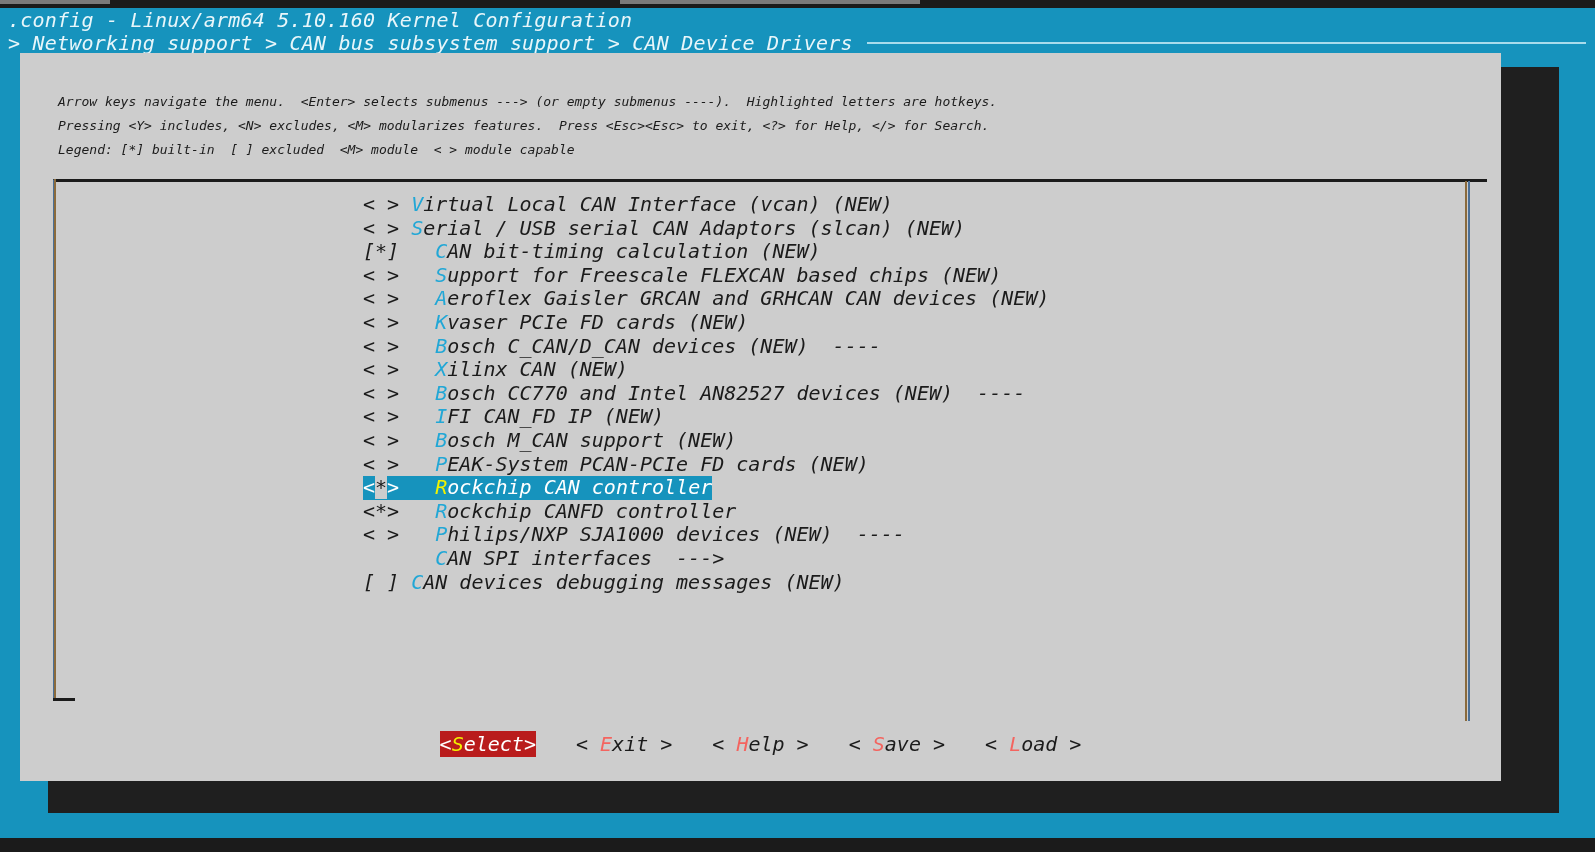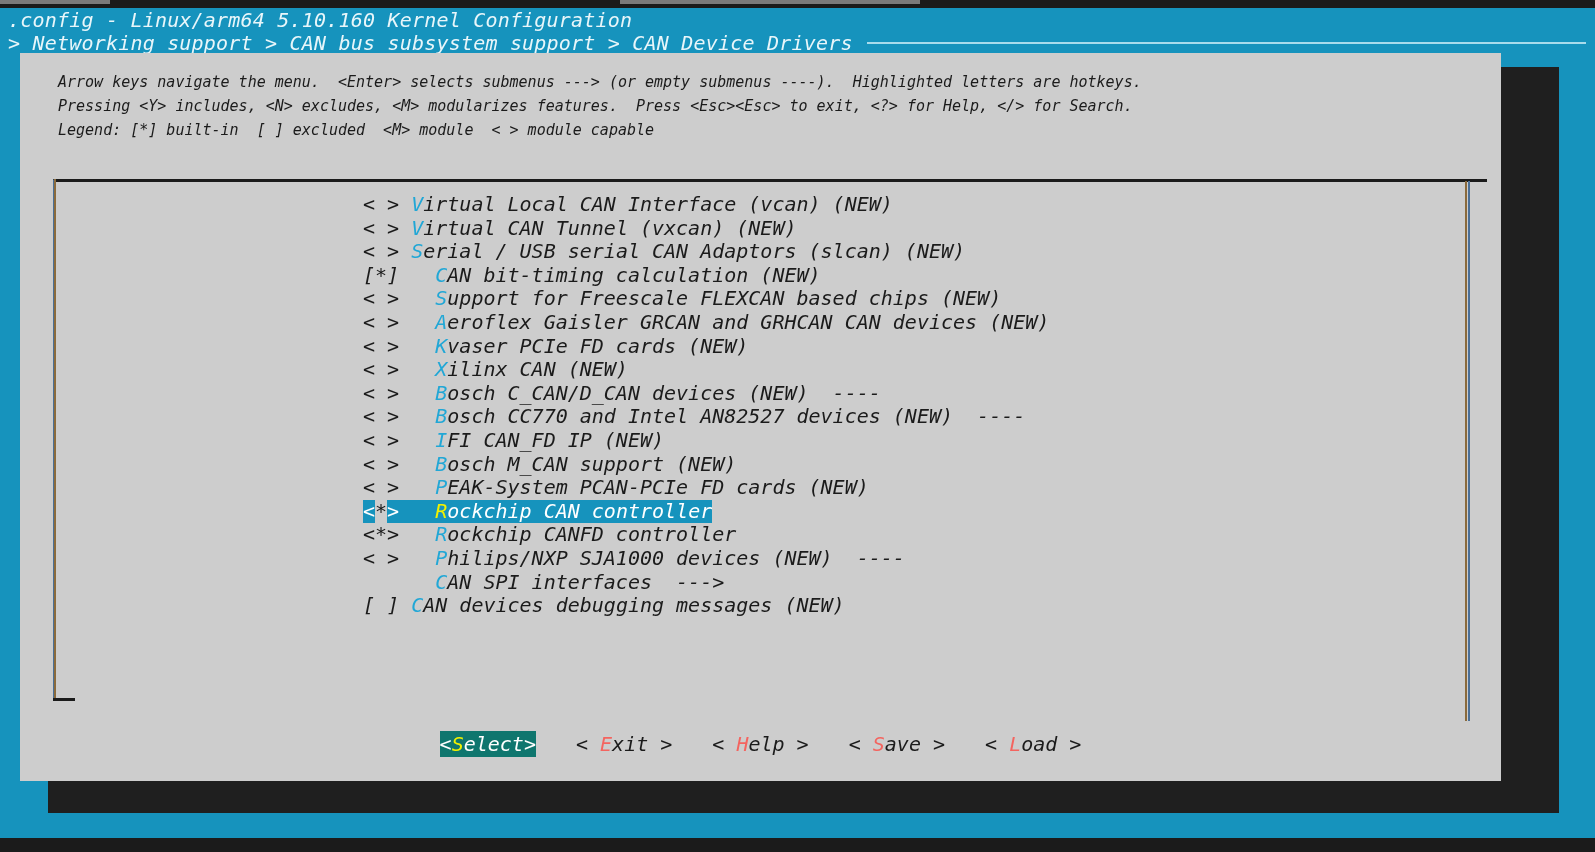--- a/index.html
+++ b/index.html
@@ -97,23 +97,23 @@
     text-align: center;
     color: #21a7d6;
     font-size: 20px;
     line-height: 24px;
     white-space: pre;
   }
 
   .instructions {
     position: absolute;
     left: 38px;
-    top: 17px;
-    color: #1b1b1b;
-    font-size: 15px;
+    top: 37px;
+    color: #1b1b1b;
+    font-size: 13px;
     line-height: 24px;
     white-space: pre;
   }
 
   
   .listframe {
     position: absolute;
     left: 33px;
     top: 126px;
     width: 1434px;
@@ -206,21 +206,21 @@
   }
   .btn {
     display: inline-block;
     color: #1b1b1b;
     padding: 0;
     margin: 0 20px;
     white-space: pre;
   }
   .btn .bhk { color: #f4645f; }
   .btn.active {
-    background: #0f766e;
+    background: #b91c1c;
     color: #ffffff;
   }
   .btn.active .bhk { color: #f2f200; }
 </style>
 </head>
 <body>
 
 <div id="screen">
 
   <div class="topstrip">
@@ -243,28 +243,27 @@
 <span>Legend: [*] built-in  [ ] excluded  &lt;M&gt; module  &lt; &gt; module capable</span></div>
 
     <div class="listframe"></div>
     <div class="listframe-edge"></div>
     <div class="listframe-cap"></div>
     <div class="listframe-edge-r2"></div>
     <div class="listframe-edge-r"></div>
 
     <div id="menu">
         <div class="row"><span class="mark">&lt; &gt;</span><span> </span><span class="hk">V</span><span class="txt">irtual Local CAN Interface (vcan) (NEW)</span></div>
-        <div class="row"><span class="mark">&lt; &gt;</span><span> </span><span class="hk">V</span><span class="txt">irtual CAN Tunnel (vxcan) (NEW)</span></div>
         <div class="row"><span class="mark">&lt; &gt;</span><span> </span><span class="hk">S</span><span class="txt">erial / USB serial CAN Adaptors (slcan) (NEW)</span></div>
         <div class="row"><span class="mark">[*]</span><span>   </span><span class="hk">C</span><span class="txt">AN bit-timing calculation (NEW)</span></div>
         <div class="row"><span class="mark">&lt; &gt;</span><span>   </span><span class="hk">S</span><span class="txt">upport for Freescale FLEXCAN based chips (NEW)</span></div>
         <div class="row"><span class="mark">&lt; &gt;</span><span>   </span><span class="hk">A</span><span class="txt">eroflex Gaisler GRCAN and GRHCAN CAN devices (NEW)</span></div>
         <div class="row"><span class="mark">&lt; &gt;</span><span>   </span><span class="hk">K</span><span class="txt">vaser PCIe FD cards (NEW)</span></div>
+        <div class="row"><span class="mark">&lt; &gt;</span><span>   </span><span class="hk">B</span><span class="txt">osch C_CAN/D_CAN devices (NEW)  ----</span></div>
         <div class="row"><span class="mark">&lt; &gt;</span><span>   </span><span class="hk">X</span><span class="txt">ilinx CAN (NEW)</span></div>
-        <div class="row"><span class="mark">&lt; &gt;</span><span>   </span><span class="hk">B</span><span class="txt">osch C_CAN/D_CAN devices (NEW)  ----</span></div>
         <div class="row"><span class="mark">&lt; &gt;</span><span>   </span><span class="hk">B</span><span class="txt">osch CC770 and Intel AN82527 devices (NEW)  ----</span></div>
         <div class="row"><span class="mark">&lt; &gt;</span><span>   </span><span class="hk">I</span><span class="txt">FI CAN_FD IP (NEW)</span></div>
         <div class="row"><span class="mark">&lt; &gt;</span><span>   </span><span class="hk">B</span><span class="txt">osch M_CAN support (NEW)</span></div>
         <div class="row"><span class="mark">&lt; &gt;</span><span>   </span><span class="hk">P</span><span class="txt">EAK-System PCAN-PCIe FD cards (NEW)</span></div>
         <div class="row selected"><span class="mark"><span>&lt;</span><span class="star">*</span><span>&gt;</span></span><span>   </span><span class="hk">R</span><span class="txt">ockchip CAN controller</span></div>
         <div class="row"><span class="mark">&lt;*&gt;</span><span>   </span><span class="hk">R</span><span class="txt">ockchip CANFD controller</span></div>
         <div class="row"><span class="mark">&lt; &gt;</span><span>   </span><span class="hk">P</span><span class="txt">hilips/NXP SJA1000 devices (NEW)  ----</span></div>
         <div class="row"><span class="mark">   </span><span>   </span><span class="hk">C</span><span class="txt">AN SPI interfaces  ---&gt;</span></div>
         <div class="row"><span class="mark">[ ]</span><span> </span><span class="hk">C</span><span class="txt">AN devices debugging messages (NEW)</span></div>
       </div>

